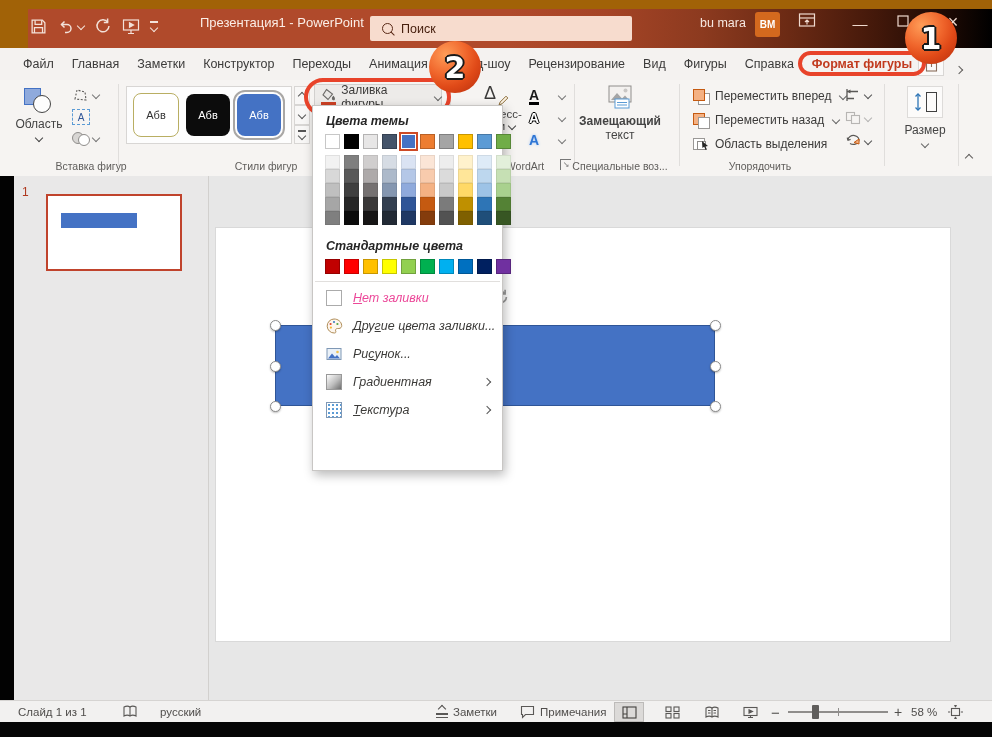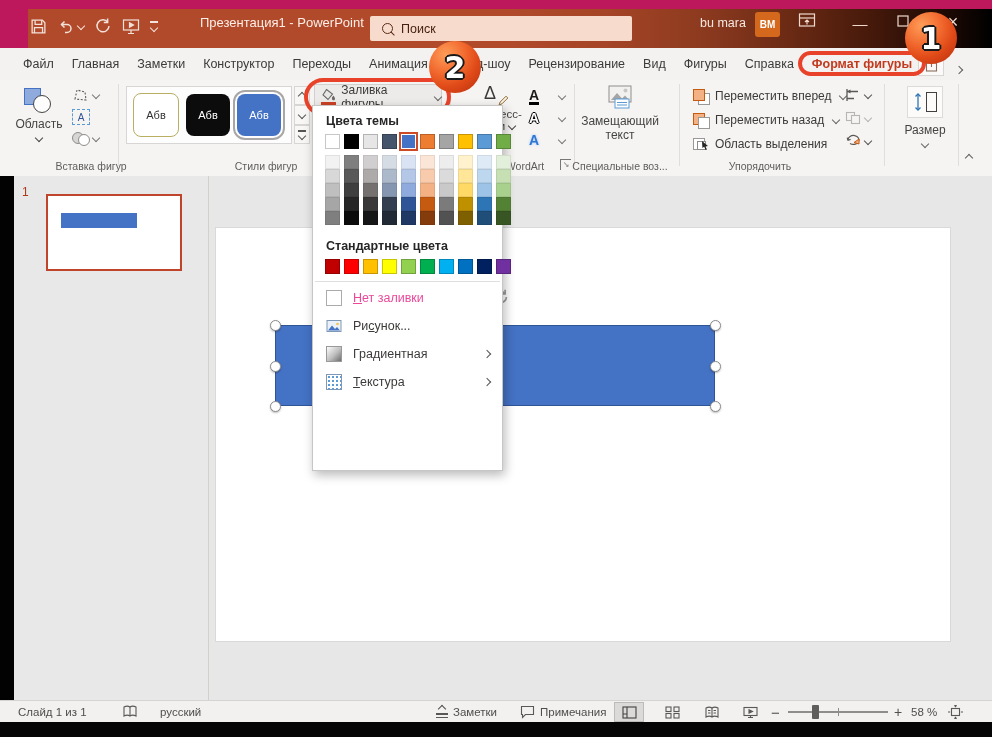--- a/index.html
+++ b/index.html
@@ -1,19 +1,19 @@
 <!DOCTYPE html>
 <html><head>
 <meta charset="utf-8">
 <style>
   html,body{margin:0;padding:0;background:#222;}
   #app{position:relative;width:992px;height:737px;background:#000;overflow:hidden;
        font-family:"Liberation Sans",sans-serif;-webkit-font-smoothing:antialiased;}
   
-  #titlebar{position:absolute;left:0;top:0;width:992px;height:48px;background:#be185d;}
+  #titlebar{position:absolute;left:0;top:0;width:992px;height:48px;background:#a16207;}
   #titlebar .redpanel{position:absolute;left:28px;top:9px;right:0;bottom:0;
     background:linear-gradient(90deg,#b04a2b 0%,#b04a2b 50%,#a54426 60%,#8c3a1f 70%,#6b2a14 79%,#43180a 88%,#190803 96%,#000 100%);}
   .qat{position:absolute;top:17px;display:flex;align-items:center;color:#f3e2d9;}
   .qbtn{margin-right:10px;display:flex;align-items:center;cursor:default;}
   .ttl{position:absolute;left:200px;top:15px;color:#fbeee7;font-size:13px;white-space:nowrap;}
   .searchbox{position:absolute;left:370px;top:16px;width:262px;height:25px;background:#f7dcce;border-radius:2px;
     display:flex;align-items:center;color:#47200f;font-size:12.5px;}
   .mag{width:9px;height:9px;border:1.4px solid #5a2a17;border-radius:50%;margin:0 8px 0 12px;position:relative;}
   .mag i{position:absolute;width:5px;height:1.4px;background:#5a2a17;transform:rotate(45deg);left:7px;top:9px;}
   .user{position:absolute;left:700px;top:16px;color:#f6e8e1;font-size:12.5px;text-align:right;}
@@ -76,21 +76,21 @@
   #panel{position:absolute;left:14px;top:0;width:194px;height:524px;background:#e9e8e8;border-right:1px solid #d2d0ce;}
   .slidenum{position:absolute;left:8px;top:9px;color:#b0391f;font-size:12px;}
   .thumbslide{position:absolute;left:32px;top:18px;width:132px;height:73px;background:#fff;border:2px solid #c0432c;}
   .thumbslide .bar{position:absolute;left:13px;top:17px;width:76px;height:15px;background:#4472c4;}
   #slide{position:absolute;left:216px;top:52px;width:734px;height:413px;background:#fff;box-shadow:0 0 0 1px #d9d9d9;}
   #shape{position:absolute;left:59px;top:97px;width:440px;height:81px;background:#4472c4;border:1px solid #2f5597;box-sizing:border-box;}
   .handle{position:absolute;width:9px;height:9px;background:#fff;border:1px solid #8a8a8a;border-radius:50%;box-shadow:0 1px 2px rgba(0,0,0,.25);}
   .rotate-h{position:absolute;left:276px;top:60px;width:18px;height:18px;}
   
   #fillmenu{position:absolute;left:312px;top:105px;width:191px;height:366px;background:#fff;border:1px solid #c8c6c4;
-    box-shadow:2px 4px 10px rgba(0,0,0,.28);z-index:50;font-size:12.5px;color:#3c3b39;box-sizing:border-box;}
+    box-shadow:2px 4px 10px rgba(0,0,0,.28);z-index:50;font-size:12.5px;color:#3c3b39;box-sizing:border-box;font-style:italic;}
   .menu-h{font-weight:bold;font-size:12.5px;color:#262626;margin:8px 0 6px 13px;}
   .swrow{display:grid;grid-template-columns:repeat(10,15px);gap:0 4px;margin-left:12px;}
   .swrow .swatch{width:15px;height:15px;box-sizing:border-box;border:1px solid rgba(0,0,0,.22);}
   #variants.swrow .swatch{height:14px;border:1px solid rgba(0,0,0,.07);}
   #variants{margin-top:6px;}
   .swatch.selected{border:1px solid #fff !important;box-shadow:0 0 0 2px #cd4a26;}
   .msep{height:1px;background:#e1dfdd;margin:7px 2px 2px;}
   .mi{height:28px;display:flex;align-items:center;padding-left:12px;}
   .mic{width:18px;height:18px;display:flex;align-items:center;justify-content:center;margin-right:10px;flex:0 0 18px;}
   .mil{white-space:nowrap;}
@@ -299,21 +299,21 @@
     <div class="gsep" style="left:574px;"></div>
 
     <div class="bigbtn" style="left:582px;top:5px;width:76px;height:64px;">
       <svg width="28" height="26" viewBox="0 0 28 26">
         <rect x="3" y="1" width="22" height="16" fill="#f3f1ef" stroke="#8f8d8b"></rect>
         <path d="M5 15l6-7 5 5.5 3-3 4 4.5z" fill="#a5a5a5"></path>
         <circle cx="19.5" cy="5.5" r="2" fill="#c9c7c5"></circle>
         <rect x="9" y="14" width="14" height="9" fill="#fff" stroke="#5b9bd5"></rect>
         <path d="M11 17.5h10M11 20h10" stroke="#5b9bd5" stroke-width="1.2"></path>
       </svg>
-      <span style="margin-top:3px;">Замещающий</span>
+      <span style="margin-top:3px;font-weight:bold;">Замещающий</span>
       <span>текст</span>
     </div>
     <div class="glabel" style="left:570px;width:100px;">Специальные воз...</div>
     <div class="gsep" style="left:679px;"></div>
 
     <div class="arr-row" style="left:693px;top:6px;">
       <span class="sqico">
           <i class="b" style="left:5px;top:4px;"></i>
           <i class="f" style="left:0;top:0;"></i>
         </span>
@@ -488,20 +488,32 @@
     <div class="msep"></div>
 
     <div class="mi gray">
       <span class="mic">
           <span class="nofill"></span>
         </span>
       <span class="mil"><span></span><span class="u">Н</span><span>ет заливки</span></span>
     </div>
     <div class="mi">
       <span class="mic">
+        <svg width="18" height="18" viewBox="0 0 18 18">
+            <path d="M9 2a7 7 0 1 0 .4 14c1.4 0 1.8-1 1.3-1.9-.6-1.2.2-2.6 1.7-2.6h1.5c1.7 0 3-1.4 2.8-3.1C16.3 4.6 13 2 9 2z" fill="#fdf6ee" stroke="#b08d57" stroke-width="1"></path>
+            <circle cx="5.6" cy="7" r="1.1" fill="#e43f2d"></circle>
+            <circle cx="9" cy="5" r="1.1" fill="#3f7fc1"></circle>
+            <circle cx="12.4" cy="7" r="1.1" fill="#58a53f"></circle>
+            <circle cx="5.9" cy="10.6" r="1.1" fill="#f2b630"></circle>
+          </svg>
+      </span>
+      <span class="mil"><span>Дру</span><span class="u">г</span><span>ие цвета заливки...</span></span>
+    </div>
+    <div class="mi">
+      <span class="mic">
         <svg width="16" height="16" viewBox="0 0 16 16">
             <rect x="1" y="2.5" width="14" height="11" fill="#eaf1f8" stroke="#7f98b5"></rect>
             <path d="M2 12.5l4-5 3 3.5 2-2 3 3.5z" fill="#4472c4"></path>
             <circle cx="11.5" cy="6" r="1.3" fill="#f2c24e"></circle>
           </svg>
       </span>
       <span class="mil"><span>Ри</span><span class="u">с</span><span>унок...</span></span>
     </div>
     <div class="mi">
       <span class="mic">

